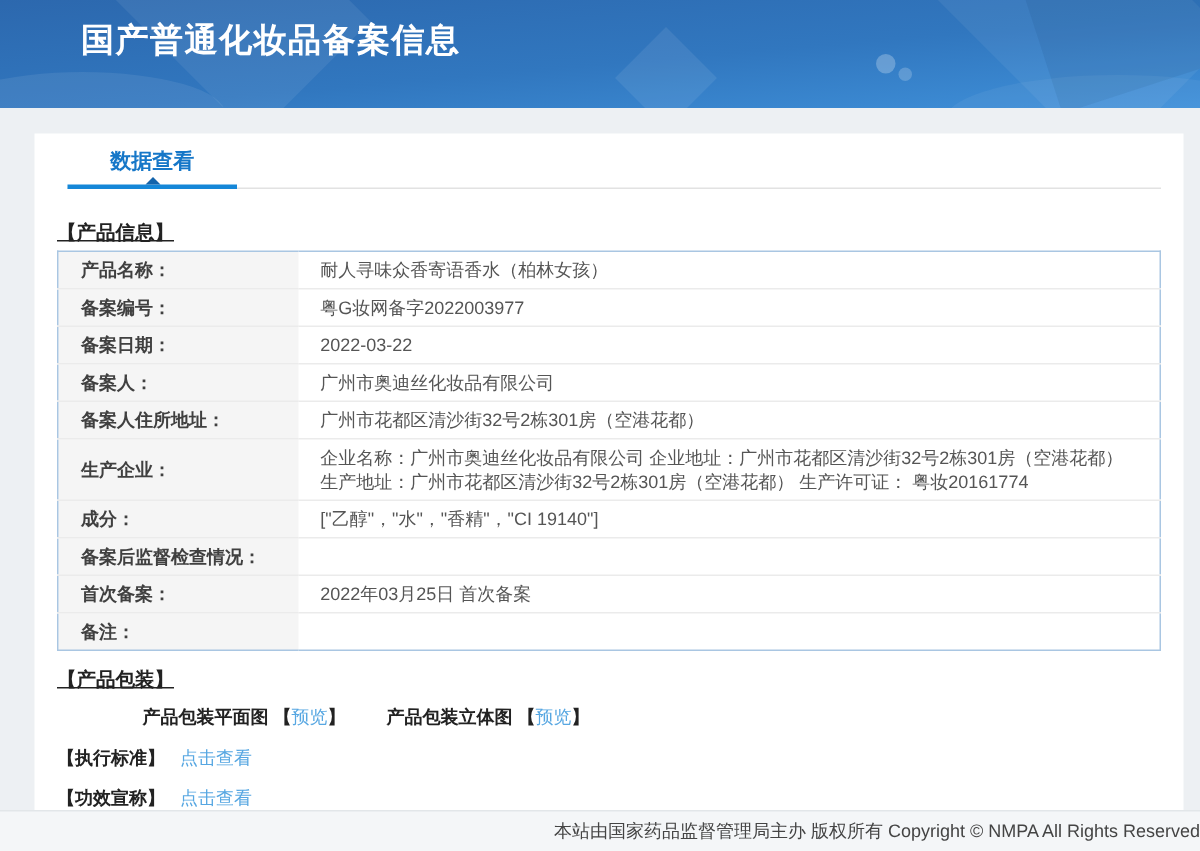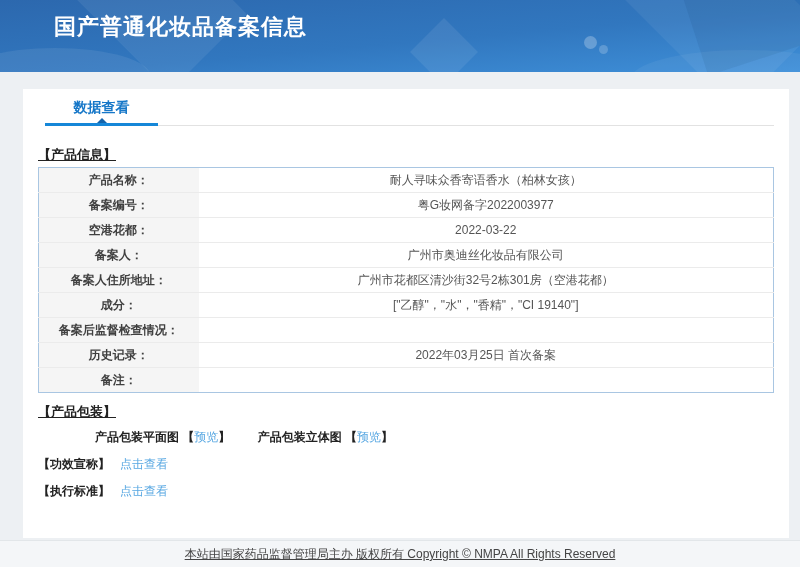--- a/index.html
+++ b/index.html
@@ -47,40 +47,40 @@
     position:absolute; left:50%; bottom:0; margin-left:-5px;
     width:0; height:0;
     border-left:5px solid transparent; border-right:5px solid transparent;
     border-bottom:5px solid #1464ab;
   }
 
   .section-title { margin-top:20px; font-size:13px; font-weight:bold; color:#222;text-decoration:underline; }
 
   table.info { width:100%; border-collapse:collapse; margin-top:3px;
     border:1px solid #a9c6e2; }
-  table.info tr { border-bottom:1px solid #ebebeb;text-align:center; }
+  table.info tr { border-bottom:1px solid #ebebeb; }
   table.info tr:last-child { border-bottom:none; }
   table.info td { font-size:12px; line-height:16px; padding:4px 15px 4px 15px; vertical-align:middle; }
   td.label { width:160px; background:#f5f5f5; color:#404040; font-weight:bold; padding-left:17px; }
   td.value { color:#555555; }
 
   .pkg-title { margin-top:10px; }
   .pkg-row { margin-top:8px; padding-left:57px; font-size:12px; color:#222; }
   .pkg-item { font-weight:bold; }
   .pkg-item + .pkg-item { margin-left:24px;margin-top:43px; }
   a.link { color:#57a7e2; text-decoration:none; font-weight:normal; cursor:pointer; }
 
   .std-row { margin-top:10px; font-size:12px; }
   .std-label { font-weight:bold; color:#222; }
   .std-row a.link { margin-left:10px; }
 
   
   footer {
     flex:0 0 27px; height:27px; background:#f4f6f8; border-top:1px solid #e2e6e9;
-    text-align:center; font-size:12px; color:#444; line-height:26px;text-decoration:underline;
+    text-align:right; font-size:12px; color:#444; line-height:26px;
   }
 </style>
 </head>
 <body>
 
 <header class="banner">
   <div class="deco deco-band1"></div>
   <div class="deco deco-band2"></div>
   <div class="deco deco-corner"></div>
   <div class="deco deco-diamond"></div>
@@ -107,62 +107,66 @@
       <tbody>
           <tr>
         <td class="label">产品名称：</td>
         <td class="value">耐人寻味众香寄语香水（柏林女孩）</td>
       </tr>
       <tr>
         <td class="label">备案编号：</td>
         <td class="value">粤G妆网备字2022003977</td>
       </tr>
       <tr>
-        <td class="label">空港花都：</td>
+        <td class="label">备案日期：</td>
         <td class="value">2022-03-22</td>
       </tr>
       <tr>
         <td class="label">备案人：</td>
         <td class="value">广州市奥迪丝化妆品有限公司</td>
       </tr>
       <tr>
         <td class="label">备案人住所地址：</td>
         <td class="value">广州市花都区清沙街32号2栋301房（空港花都）</td>
       </tr>
       <tr>
+        <td class="label">生产企业：</td>
+        <td class="value">企业名称：广州市奥迪丝化妆品有限公司 企业地址：广州市花都区清沙街32号2栋301房（空港花都） 生产地址：广州市花都区清沙街32号2栋301房（空港花都） 生产许可证： 粤妆20161774</td>
+      </tr>
+      <tr>
         <td class="label">成分：</td>
         <td class="value">["乙醇"，"水"，"香精"，"CI 19140"]</td>
       </tr>
       <tr>
         <td class="label">备案后监督检查情况：</td>
         <td class="value"></td>
       </tr>
       <tr>
-        <td class="label">历史记录：</td>
+        <td class="label">首次备案：</td>
         <td class="value">2022年03月25日 首次备案</td>
       </tr>
       <tr>
         <td class="label">备注：</td>
         <td class="value"></td>
       </tr>
     </tbody>
       </table>
 
     <div class="section-title pkg-title">【产品包装】</div>
 
     <div class="pkg-row">
       <span class="pkg-item"><span>产品包装平面图 </span><span>【</span><a class="link">预览</a><span>】</span></span>
       <span class="pkg-item"><span>产品包装立体图 </span><span>【</span><a class="link">预览</a><span>】</span></span>
     </div>
 
     <div class="std-row">
-      <span class="std-label">【功效宣称】</span><a class="link">点击查看</a>
+      <span class="std-label">【执行标准】</span><a class="link">点击查看</a>
     </div>
     <div class="std-row">
-      <span class="std-label">【执行标准】</span><a class="link">点击查看</a>
+      <span class="std-label">【功效宣称】</span><a class="link">点击查看</a>
     </div>
 
   </div>
 </main>
 
 <footer>
   <span>本站由国家药品监督管理局主办 版权所有 Copyright © NMPA All Rights Reserved</span>
 </footer>
 
 </body></html>

